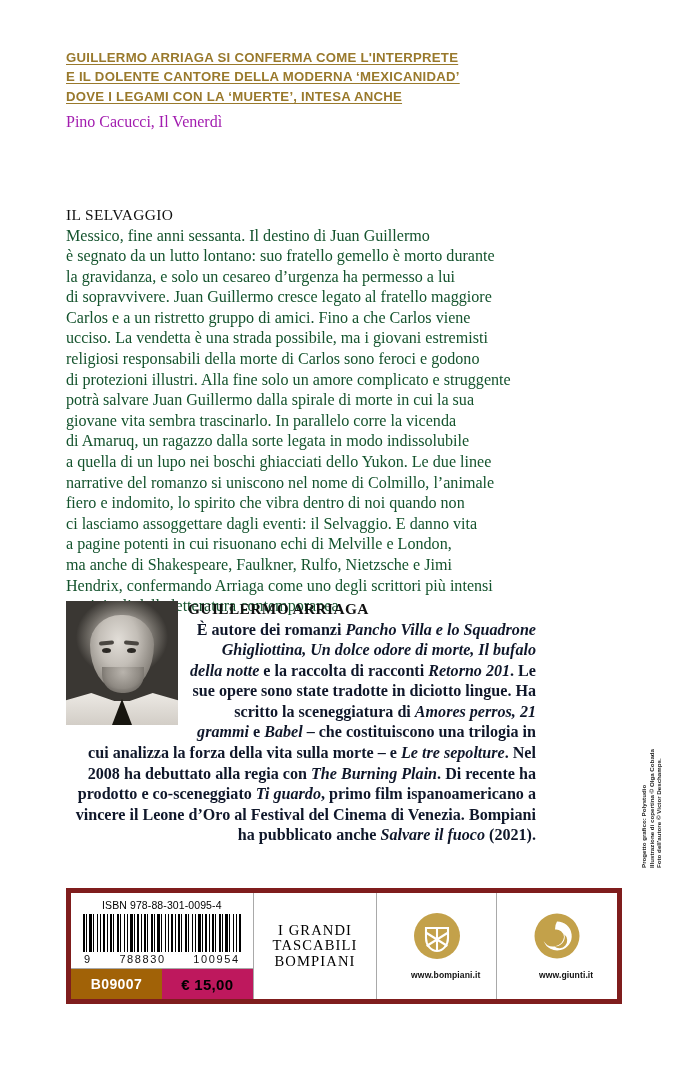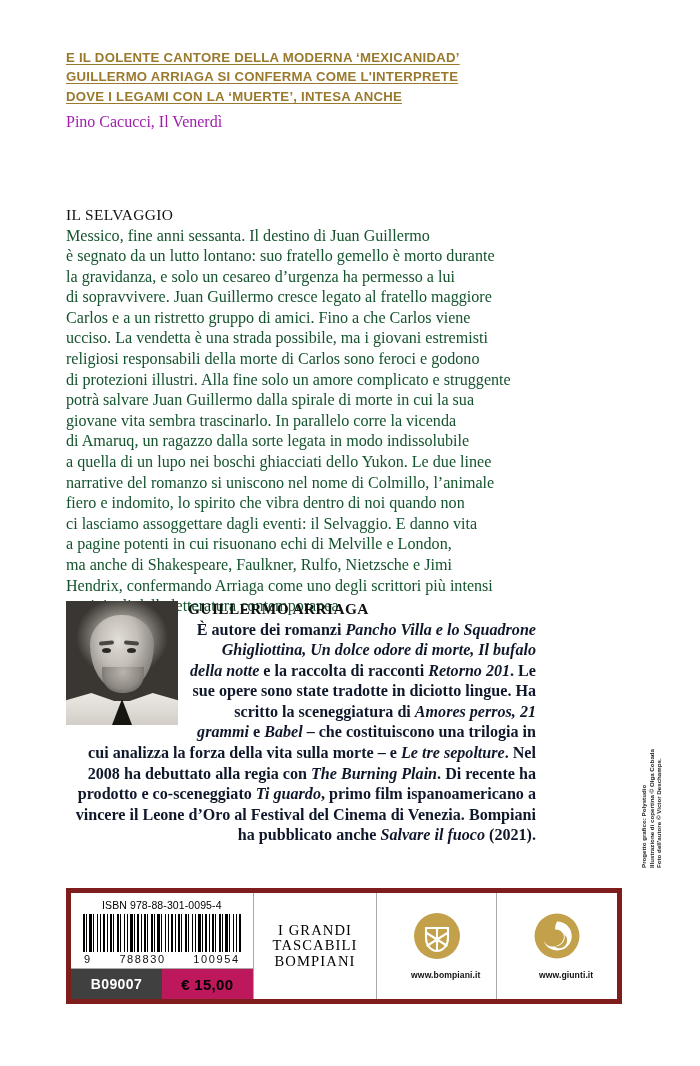--- a/index.html
+++ b/index.html
@@ -222,21 +222,21 @@
     left: 0;
     bottom: 0;
     width: 100%;
     height: 31px;
     display: flex;
     border-top: 1px solid #a9a9a9;
     box-sizing: border-box;
   }
   .code-box {
     width: 50%;
-    background: #404040;
+    background: #a16207;
     color: #fff;
     font-family: "Liberation Sans", sans-serif;
     font-weight: bold;
     font-size: 14px;
     display: flex;
     align-items: center;
     justify-content: center;
     letter-spacing: 0.4px;
   }
   .price-box {
@@ -289,22 +289,22 @@
     font-size: 6.2px;
     line-height: 7.6px;
     color: #1a1a1a;
     white-space: nowrap;
   }
 </style>
 </head>
 <body>
 
 <div class="quote">
+  <div class="quote-line">GUILLERMO ARRIAGA SI CONFERMA COME L'INTERPRETE</div>
   <div class="quote-line">E IL DOLENTE CANTORE DELLA MODERNA ‘MEXICANIDAD’</div>
-  <div class="quote-line">GUILLERMO ARRIAGA SI CONFERMA COME L'INTERPRETE</div>
   <div class="quote-line">DOVE I LEGAMI CON LA ‘MUERTE’, INTESA ANCHE</div>
   <div class="quote-attrib">Pino Cacucci, Il Venerdì</div>
 </div>
 
 <div class="blurb">
   <div class="blurb-title">IL SELVAGGIO</div>
   <div class="blurb-body">Messico, fine anni sessanta. Il destino di Juan Guillermo
 è segnato da un lutto lontano: suo fratello gemello è morto durante
 la gravidanza, e solo un cesareo d’urgenza ha permesso a lui
 di sopravvivere. Juan Guillermo cresce legato al fratello maggiore

